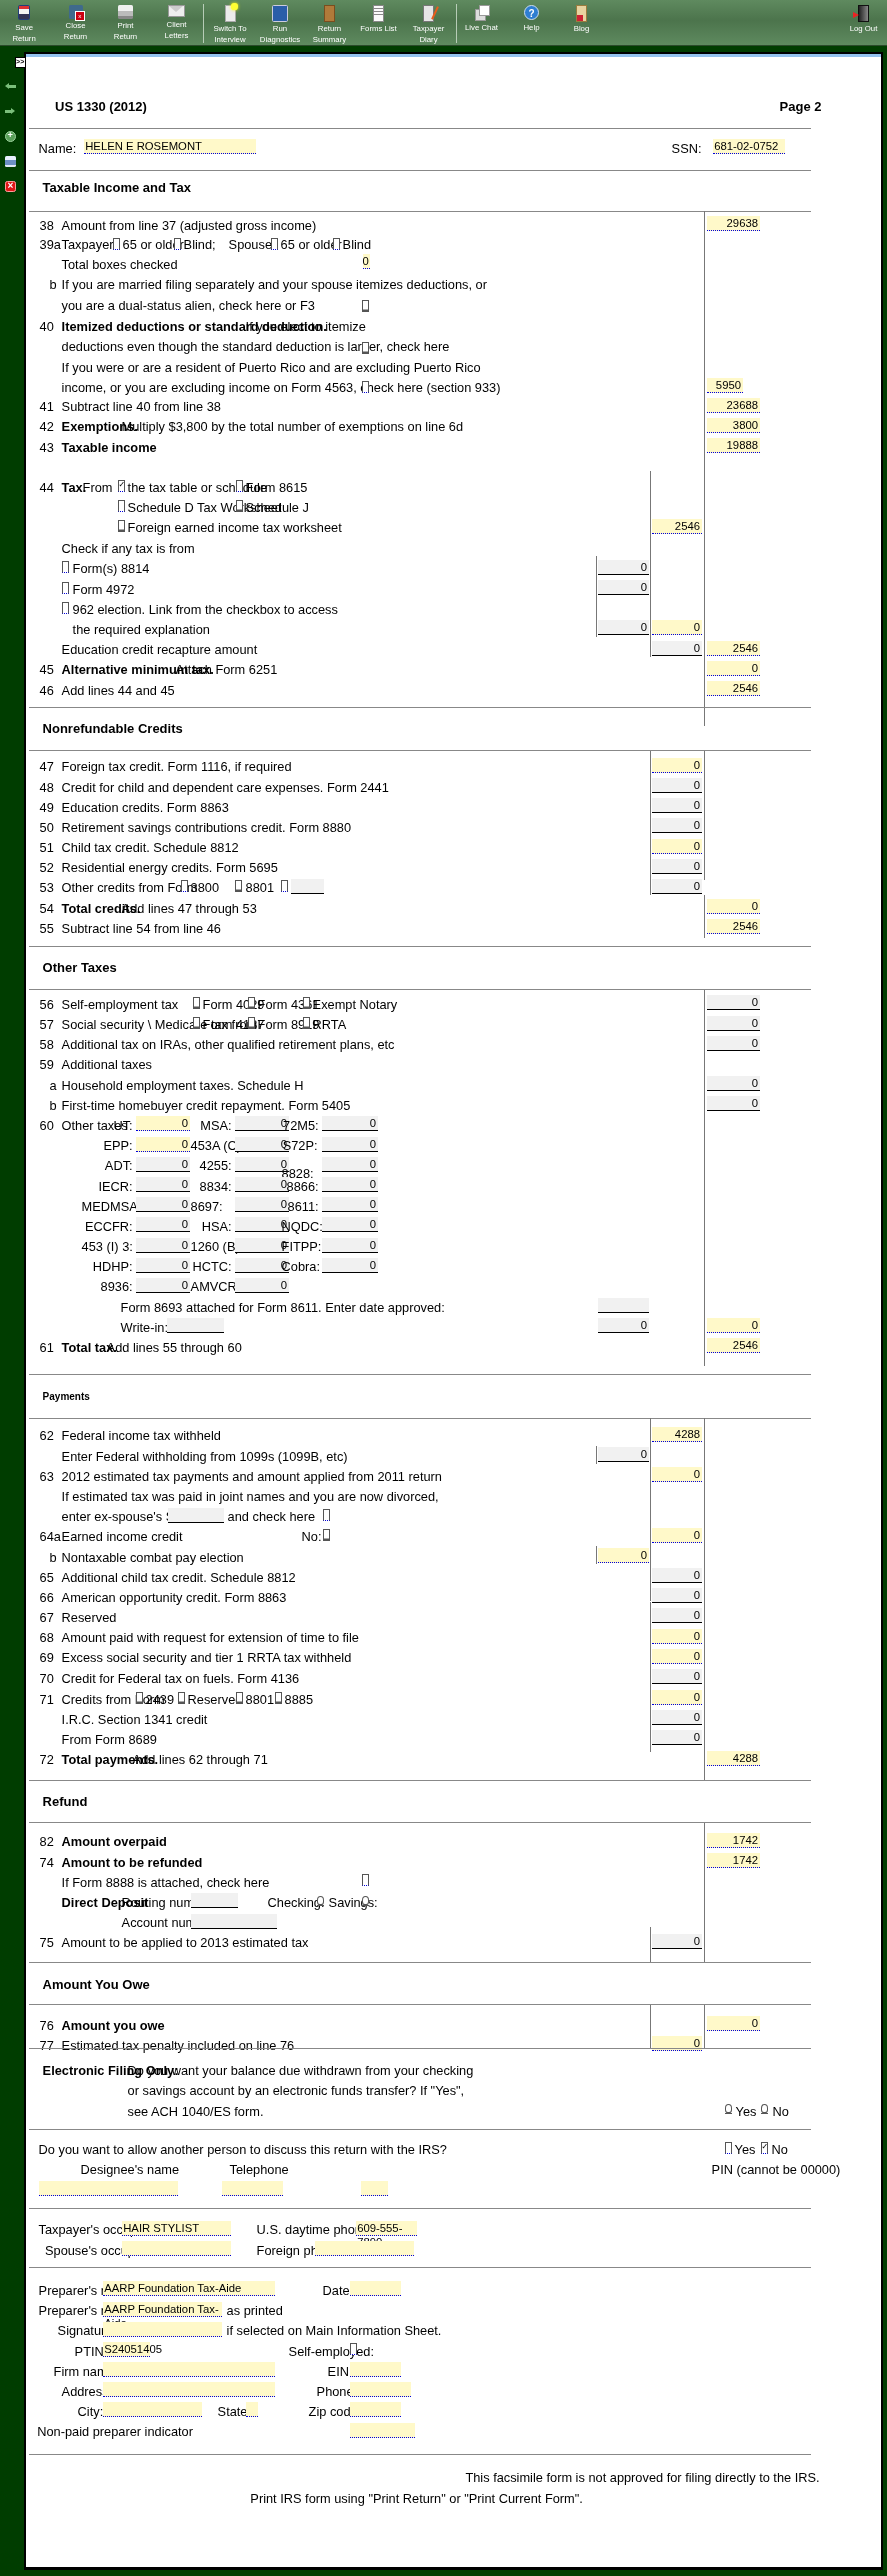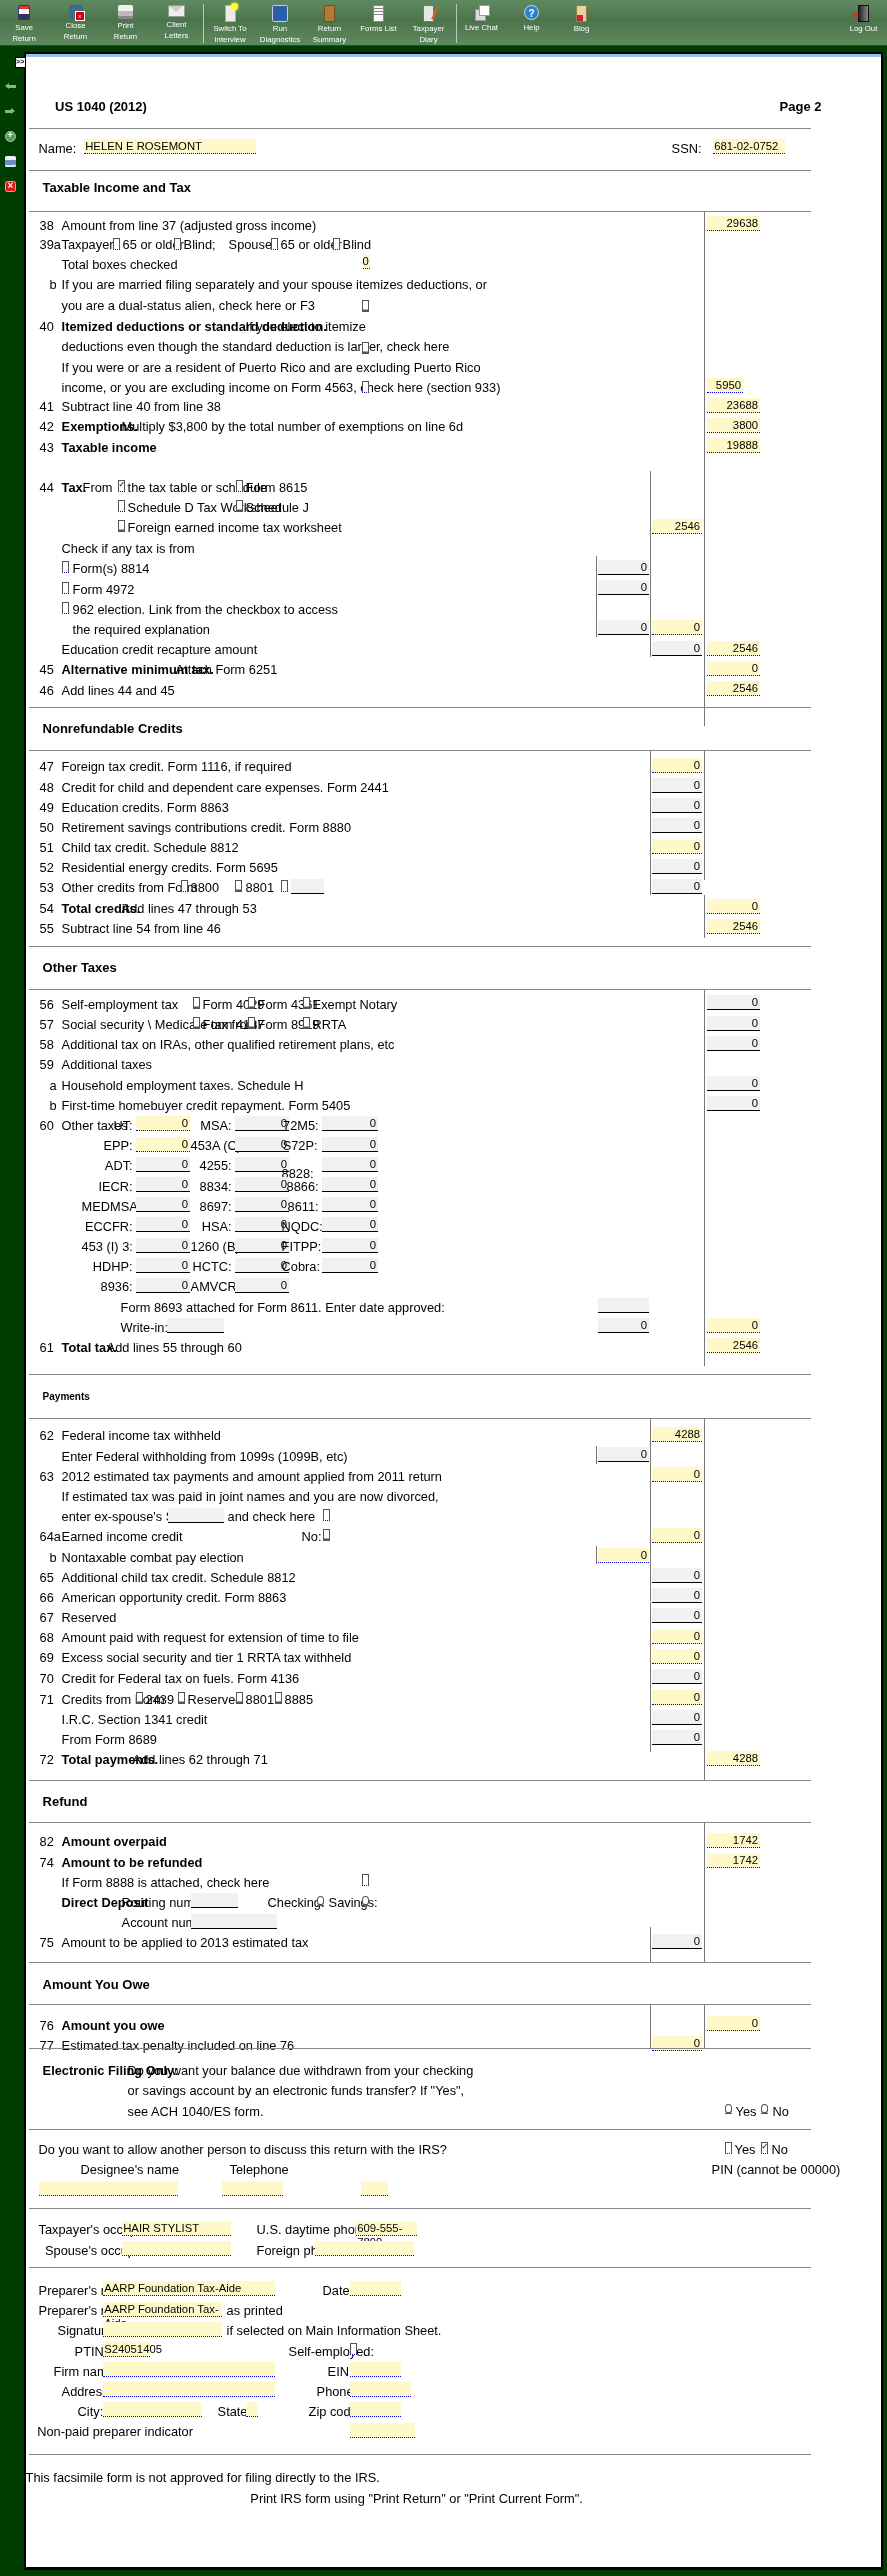--- a/index.html
+++ b/index.html
@@ -140,21 +140,21 @@
 <div class="collapse-btn">&gt;&gt;</div>
 <div class="sb-ico arrow-left"></div>
 <div class="sb-ico arrow-right"></div>
 <div class="sb-ico plus-ico"></div>
 <div class="sb-ico printer-ico"></div>
 <div class="sb-ico delete-ico"></div>
 
 <div class="form-wrap">
 <div class="form">
 
-  <div class="abs b" style="left:29.5px;top:42px;font-size:13px">US 1040 (2012)</div>
+  <div class="abs b" style="left:29.5px;top:42px;font-size:13px">US 1330 (2012)</div>
   <div class="abs b" style="left:754px;top:42px;font-size:13px">Page 2</div>
   <div class="hr" style="top:71px"></div>
   <div class="abs" style="left:13px;top:84px">Name:</div>
   <div class="fld-y left" style="left:58px;top:82px;width:172px">HELEN E ROSEMONT</div>
   <div class="abs" style="left:646px;top:84px">SSN:</div>
   <div class="fld-y left" style="left:687px;top:82px;width:72px">681-02-0752</div>
   <div class="hr" style="top:113px"></div>
 
   <div class="abs b" style="left:17px;top:123px;font-size:13px">Taxable Income and Tax</div>
   <div class="hr" style="top:154px"></div>
@@ -354,21 +354,21 @@
         <div class="abs" style="left:256px;top:1109px;width:37px;">8828:</div>
         <div class="fld-g" style="left:296px;top:1100px;width:56px">0</div>
         <div class="abs" style="left:56px;top:1122px;width:51px;text-align:right">IECR:</div>
         <div class="fld-g" style="left:110px;top:1120px;width:54px">0</div>
         <div class="abs" style="left:165px;top:1122px;width:41px;text-align:right">8834:</div>
         <div class="fld-g" style="left:209px;top:1120px;width:54px">0</div>
         <div class="abs" style="left:256px;top:1122px;width:37px;text-align:right">8866:</div>
         <div class="fld-g" style="left:296px;top:1120px;width:56px">0</div>
         <div class="abs" style="left:56px;top:1142px;width:51px;text-align:right">MEDMSA:</div>
         <div class="fld-g" style="left:110px;top:1140px;width:54px">0</div>
-        <div class="abs" style="left:165px;top:1142px;width:41px;text-align:right">8697:</div>
+        <div class="abs" style="left:165px;top:1142px;width:41px;">8697:</div>
         <div class="fld-g" style="left:209px;top:1140px;width:54px">0</div>
         <div class="abs" style="left:256px;top:1142px;width:37px;text-align:right">8611:</div>
         <div class="fld-g" style="left:296px;top:1140px;width:56px">0</div>
         <div class="abs" style="left:56px;top:1162px;width:51px;text-align:right">ECCFR:</div>
         <div class="fld-g" style="left:110px;top:1160px;width:54px">0</div>
         <div class="abs" style="left:165px;top:1162px;width:41px;text-align:right">HSA:</div>
         <div class="fld-g" style="left:209px;top:1160px;width:54px">0</div>
         <div class="abs" style="left:256px;top:1162px;width:37px;text-align:right">NQDC:</div>
         <div class="fld-g" style="left:296px;top:1160px;width:56px">0</div>
         <div class="abs" style="left:56px;top:1182px;width:51px;text-align:right">453 (I) 3:</div>
@@ -577,17 +577,17 @@
   <div class="abs" style="left:52px;top:2347px">City:</div>
   <div class="fld-y left" style="left:77px;top:2345px;width:99px"></div>
   <div class="abs" style="left:192px;top:2347px">State:</div>
   <div class="fld-y left" style="left:220px;top:2345px;width:12.4px"></div>
   <div class="abs" style="left:283px;top:2347px">Zip code:</div>
   <div class="fld-y left" style="left:324px;top:2345px;width:51px"></div>
   <div class="abs" style="left:11.6px;top:2367px">Non-paid preparer indicator</div>
   <div class="fld-y left" style="left:324px;top:2366px;width:65px"></div>
   <div class="hr" style="top:2397px"></div>
 
-  <div class="abs" style="left:0;width:782px;top:2413px;text-align:left">This facsimile form is not approved for filing directly to the IRS.</div>
+  <div class="abs" style="left:12px;width:782px;top:2413px;text-align:right">This facsimile form is not approved for filing directly to the IRS.</div>
   <div class="abs" style="left:0;width:782px;top:2434px;text-align:center">Print IRS form using "Print Return" or "Print Current Form".</div>
 </div>
 </div>
 
 
 </body></html>

